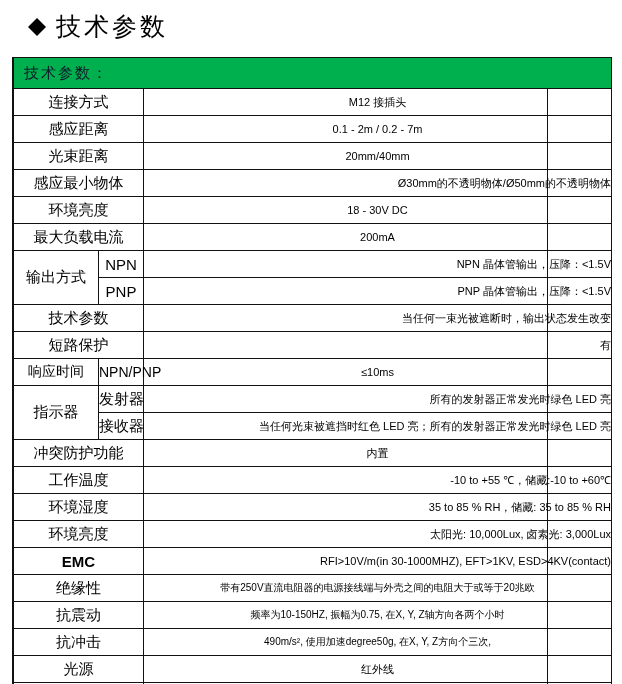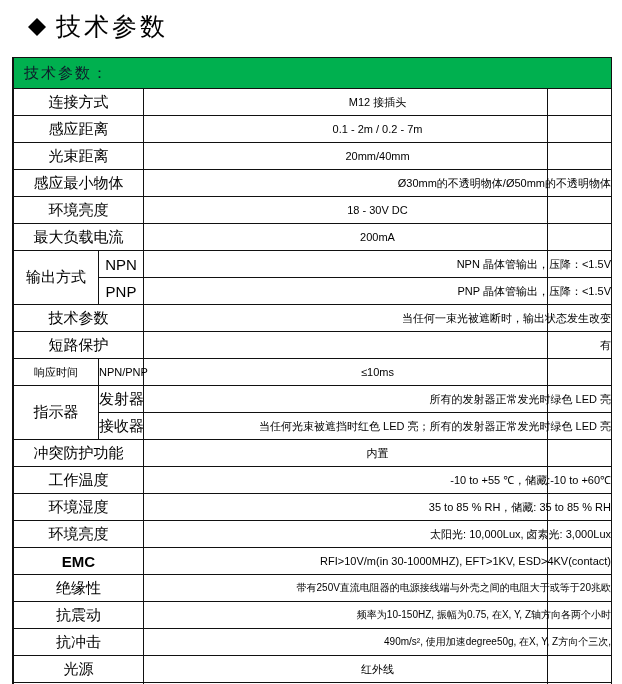--- a/index.html
+++ b/index.html
@@ -74,33 +74,33 @@
     height: 30px;
     font-weight: normal;
   }
   .lbl {
     text-align: center;
     font-size: 15px;
     white-space: nowrap;
   }
   .lbl-sm {
     text-align: center;
-    font-size: 11px;
+    font-size: 14px;
     white-space: nowrap;
   }
   .val {
     text-align: center;
     font-size: 11px;
   }
   .val-sm {
     text-align: right;
     font-size: 11px;
   }
   .val-xs {
-    text-align: right;
+    text-align: center;
     font-size: 10px;
   }
   .bold {
     font-weight: bold;
   }
   .watermark {
     position: absolute;
     right: 10px;
     bottom: 4px;
     font-size: 10px;

